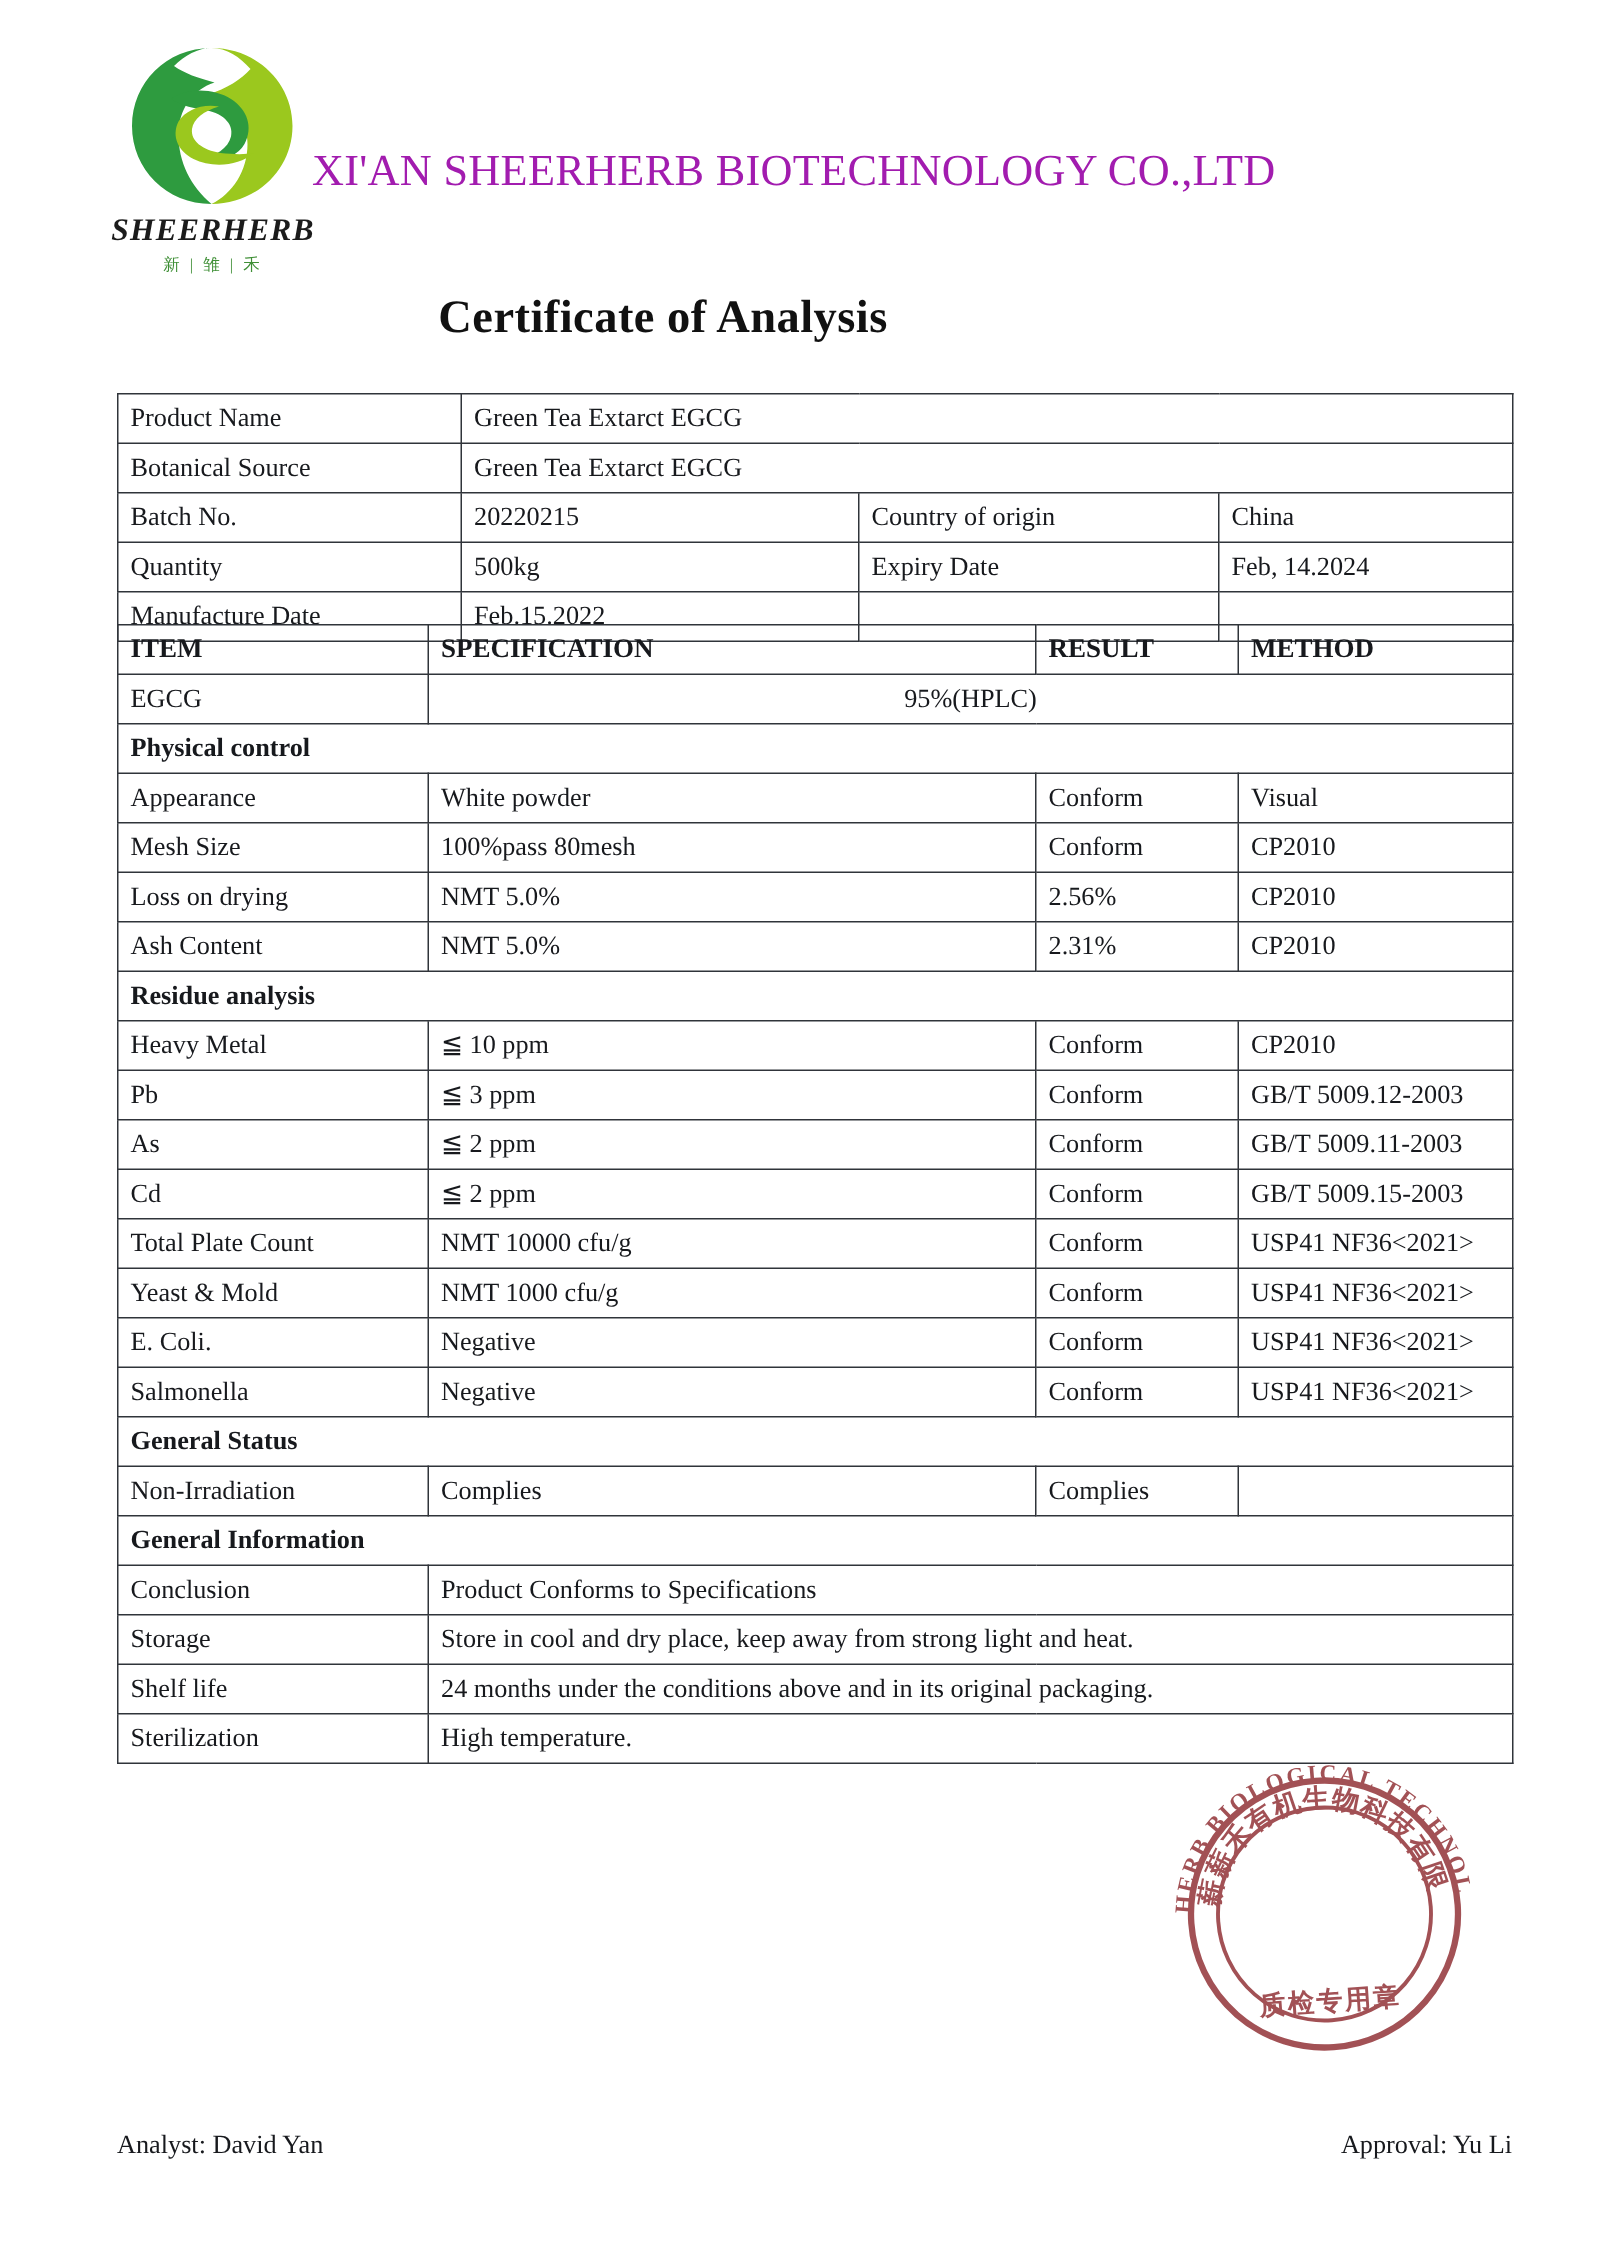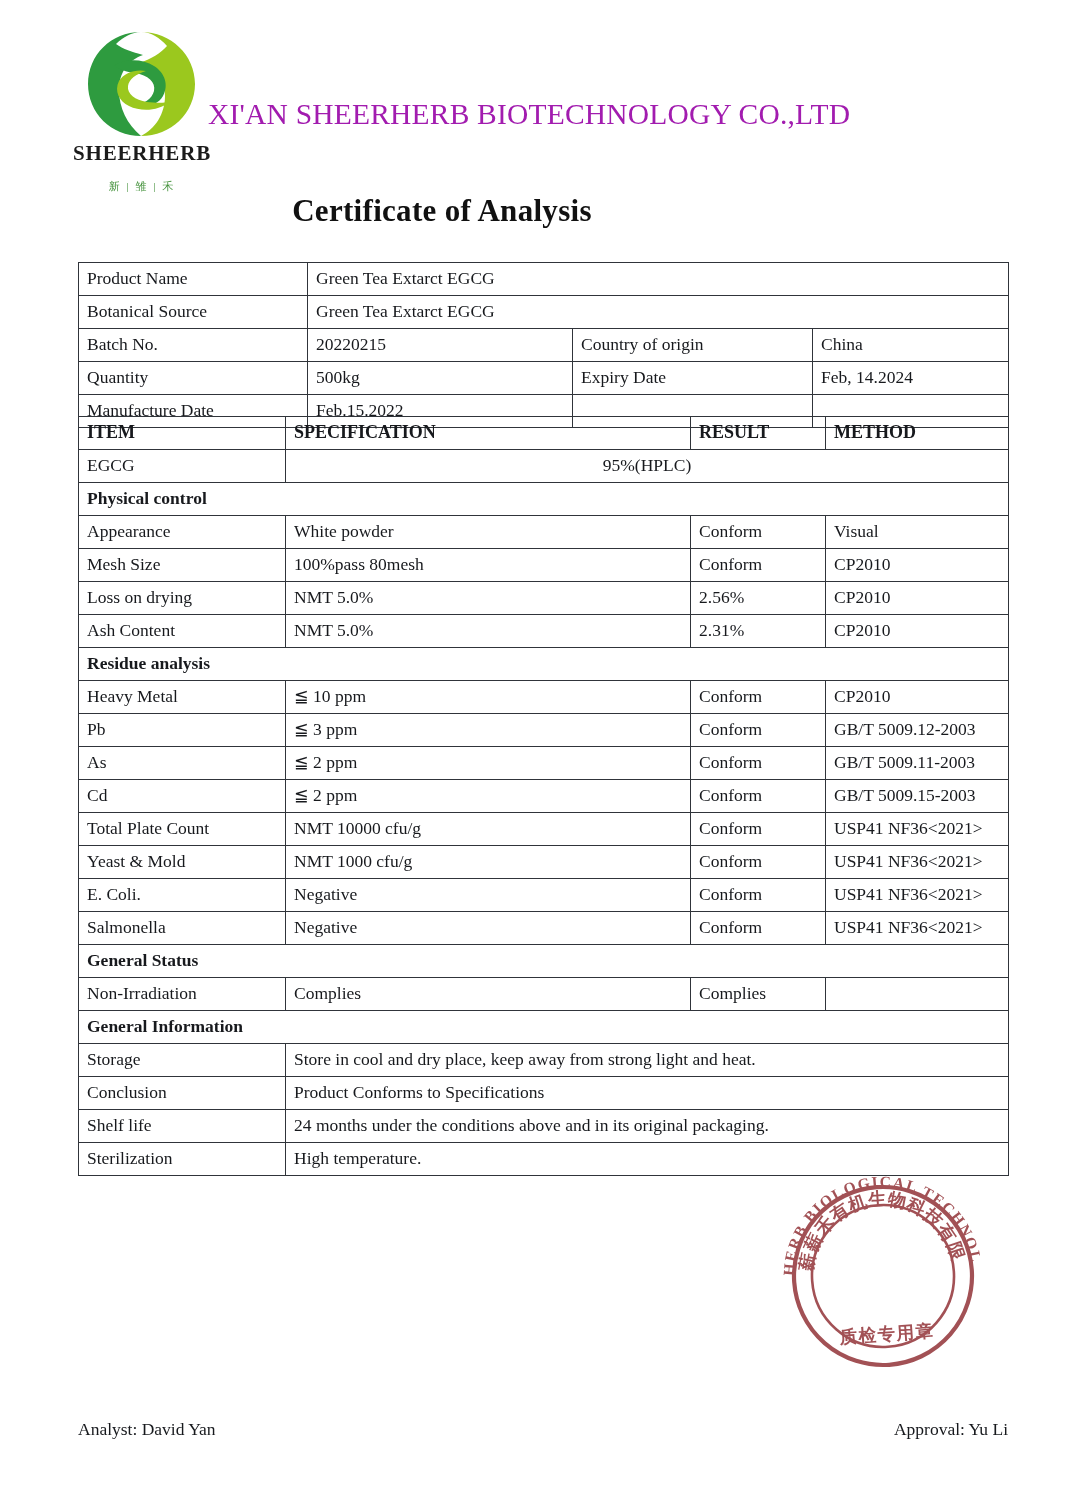--- a/index.html
+++ b/index.html
@@ -35,26 +35,27 @@
     margin: 0 auto;
     position: relative;
   }
   #logo-wordmark {
     font-family: "Liberation Serif", serif;
     font-weight: bold;
     font-size: 21px;
     letter-spacing: 0.8px;
     color: #1b1b1b;
     margin-top: 1px;
+    font-style: italic;
   }
   #logo-cn {
     font-size: 11px;
     color: #3f8f36;
     letter-spacing: 2px;
-    margin-top: 13px;
+    margin-top: 3px;
   }
   #company-name {
     position: absolute;
     left: 208px;
     top: 98px;
     font-size: 29.5px;
     font-weight: normal;
     letter-spacing: 0.2px;
     white-space: nowrap;
     color: #a21caf;
@@ -305,26 +306,26 @@
       <tr>
         <td>Non-Irradiation</td>
         <td>Complies</td>
         <td>Complies</td>
         <td></td>
       </tr>
       <tr class="sec-head tall">
         <td colspan="4">General Information</td>
       </tr>
       <tr>
+        <td>Conclusion</td>
+        <td colspan="3">Product Conforms to Specifications</td>
+      </tr>
+      <tr>
         <td>Storage</td>
         <td colspan="3">Store in cool and dry place, keep away from strong light and heat.</td>
-      </tr>
-      <tr>
-        <td>Conclusion</td>
-        <td colspan="3">Product Conforms to Specifications</td>
       </tr>
       <tr>
         <td>Shelf life</td>
         <td colspan="3">24 months under the conditions above and in its original packaging.</td>
       </tr>
       <tr>
         <td>Sterilization</td>
         <td colspan="3">High temperature.</td>
       </tr>
     </tbody>

